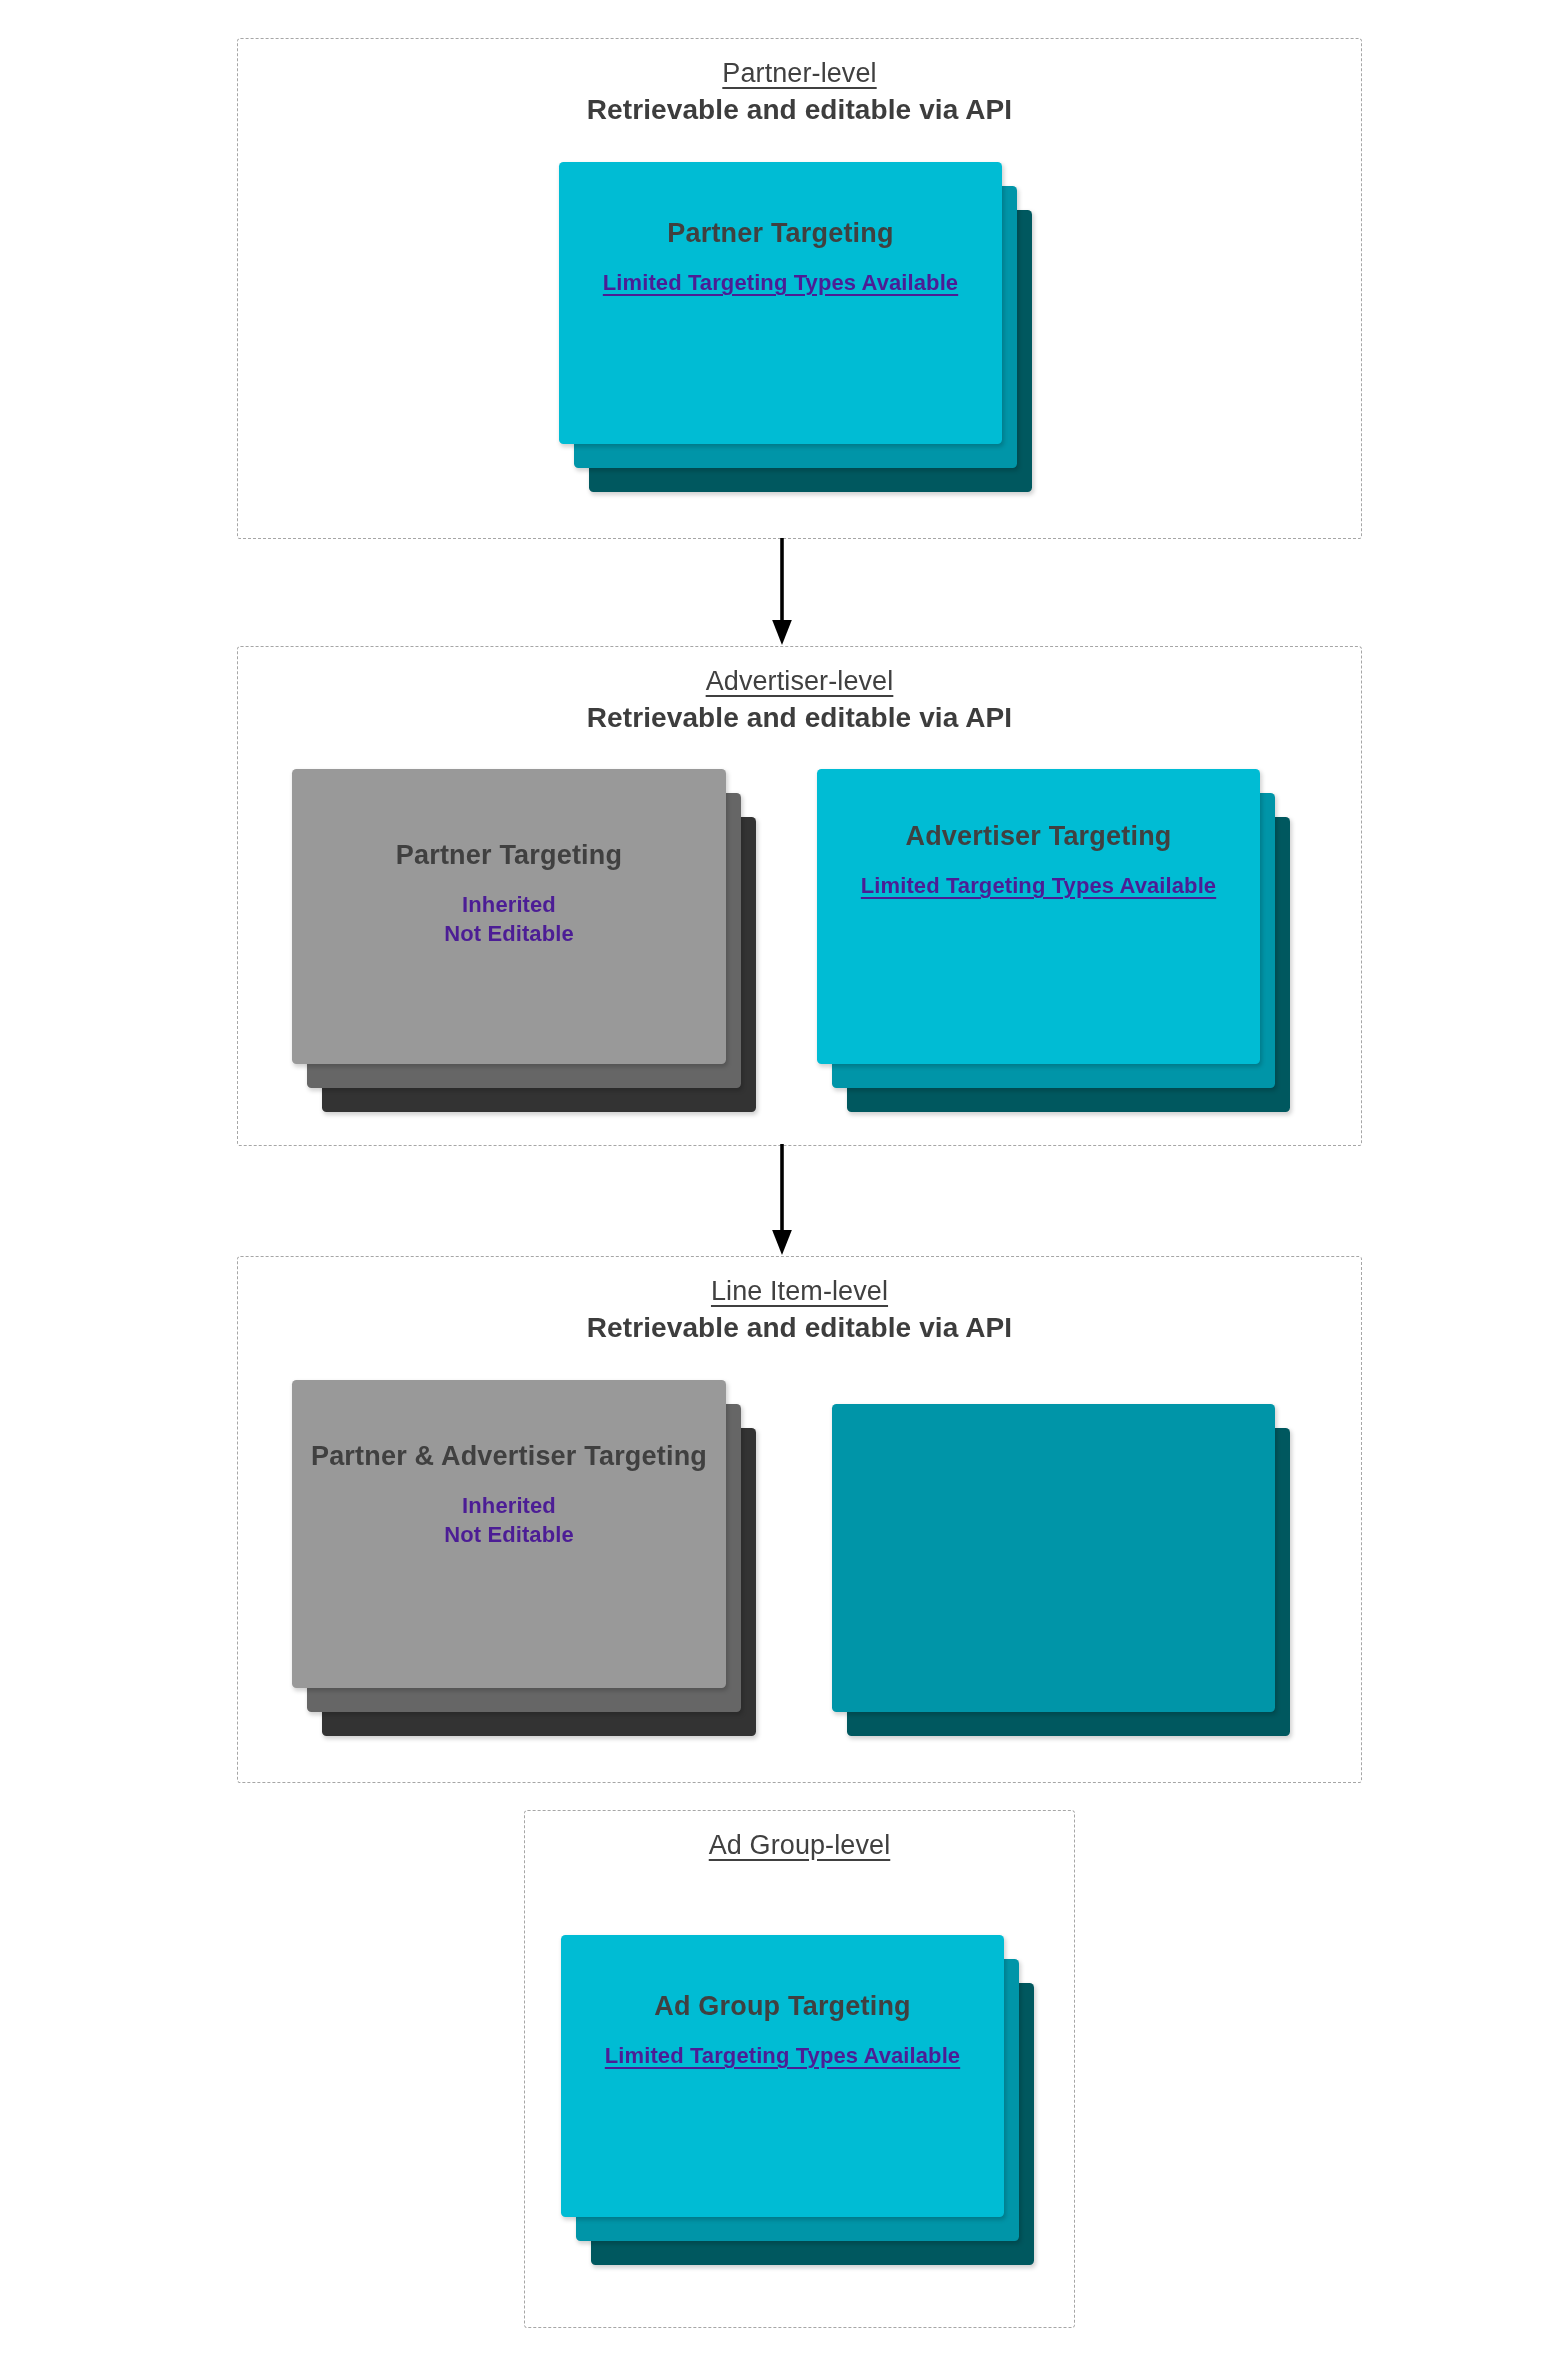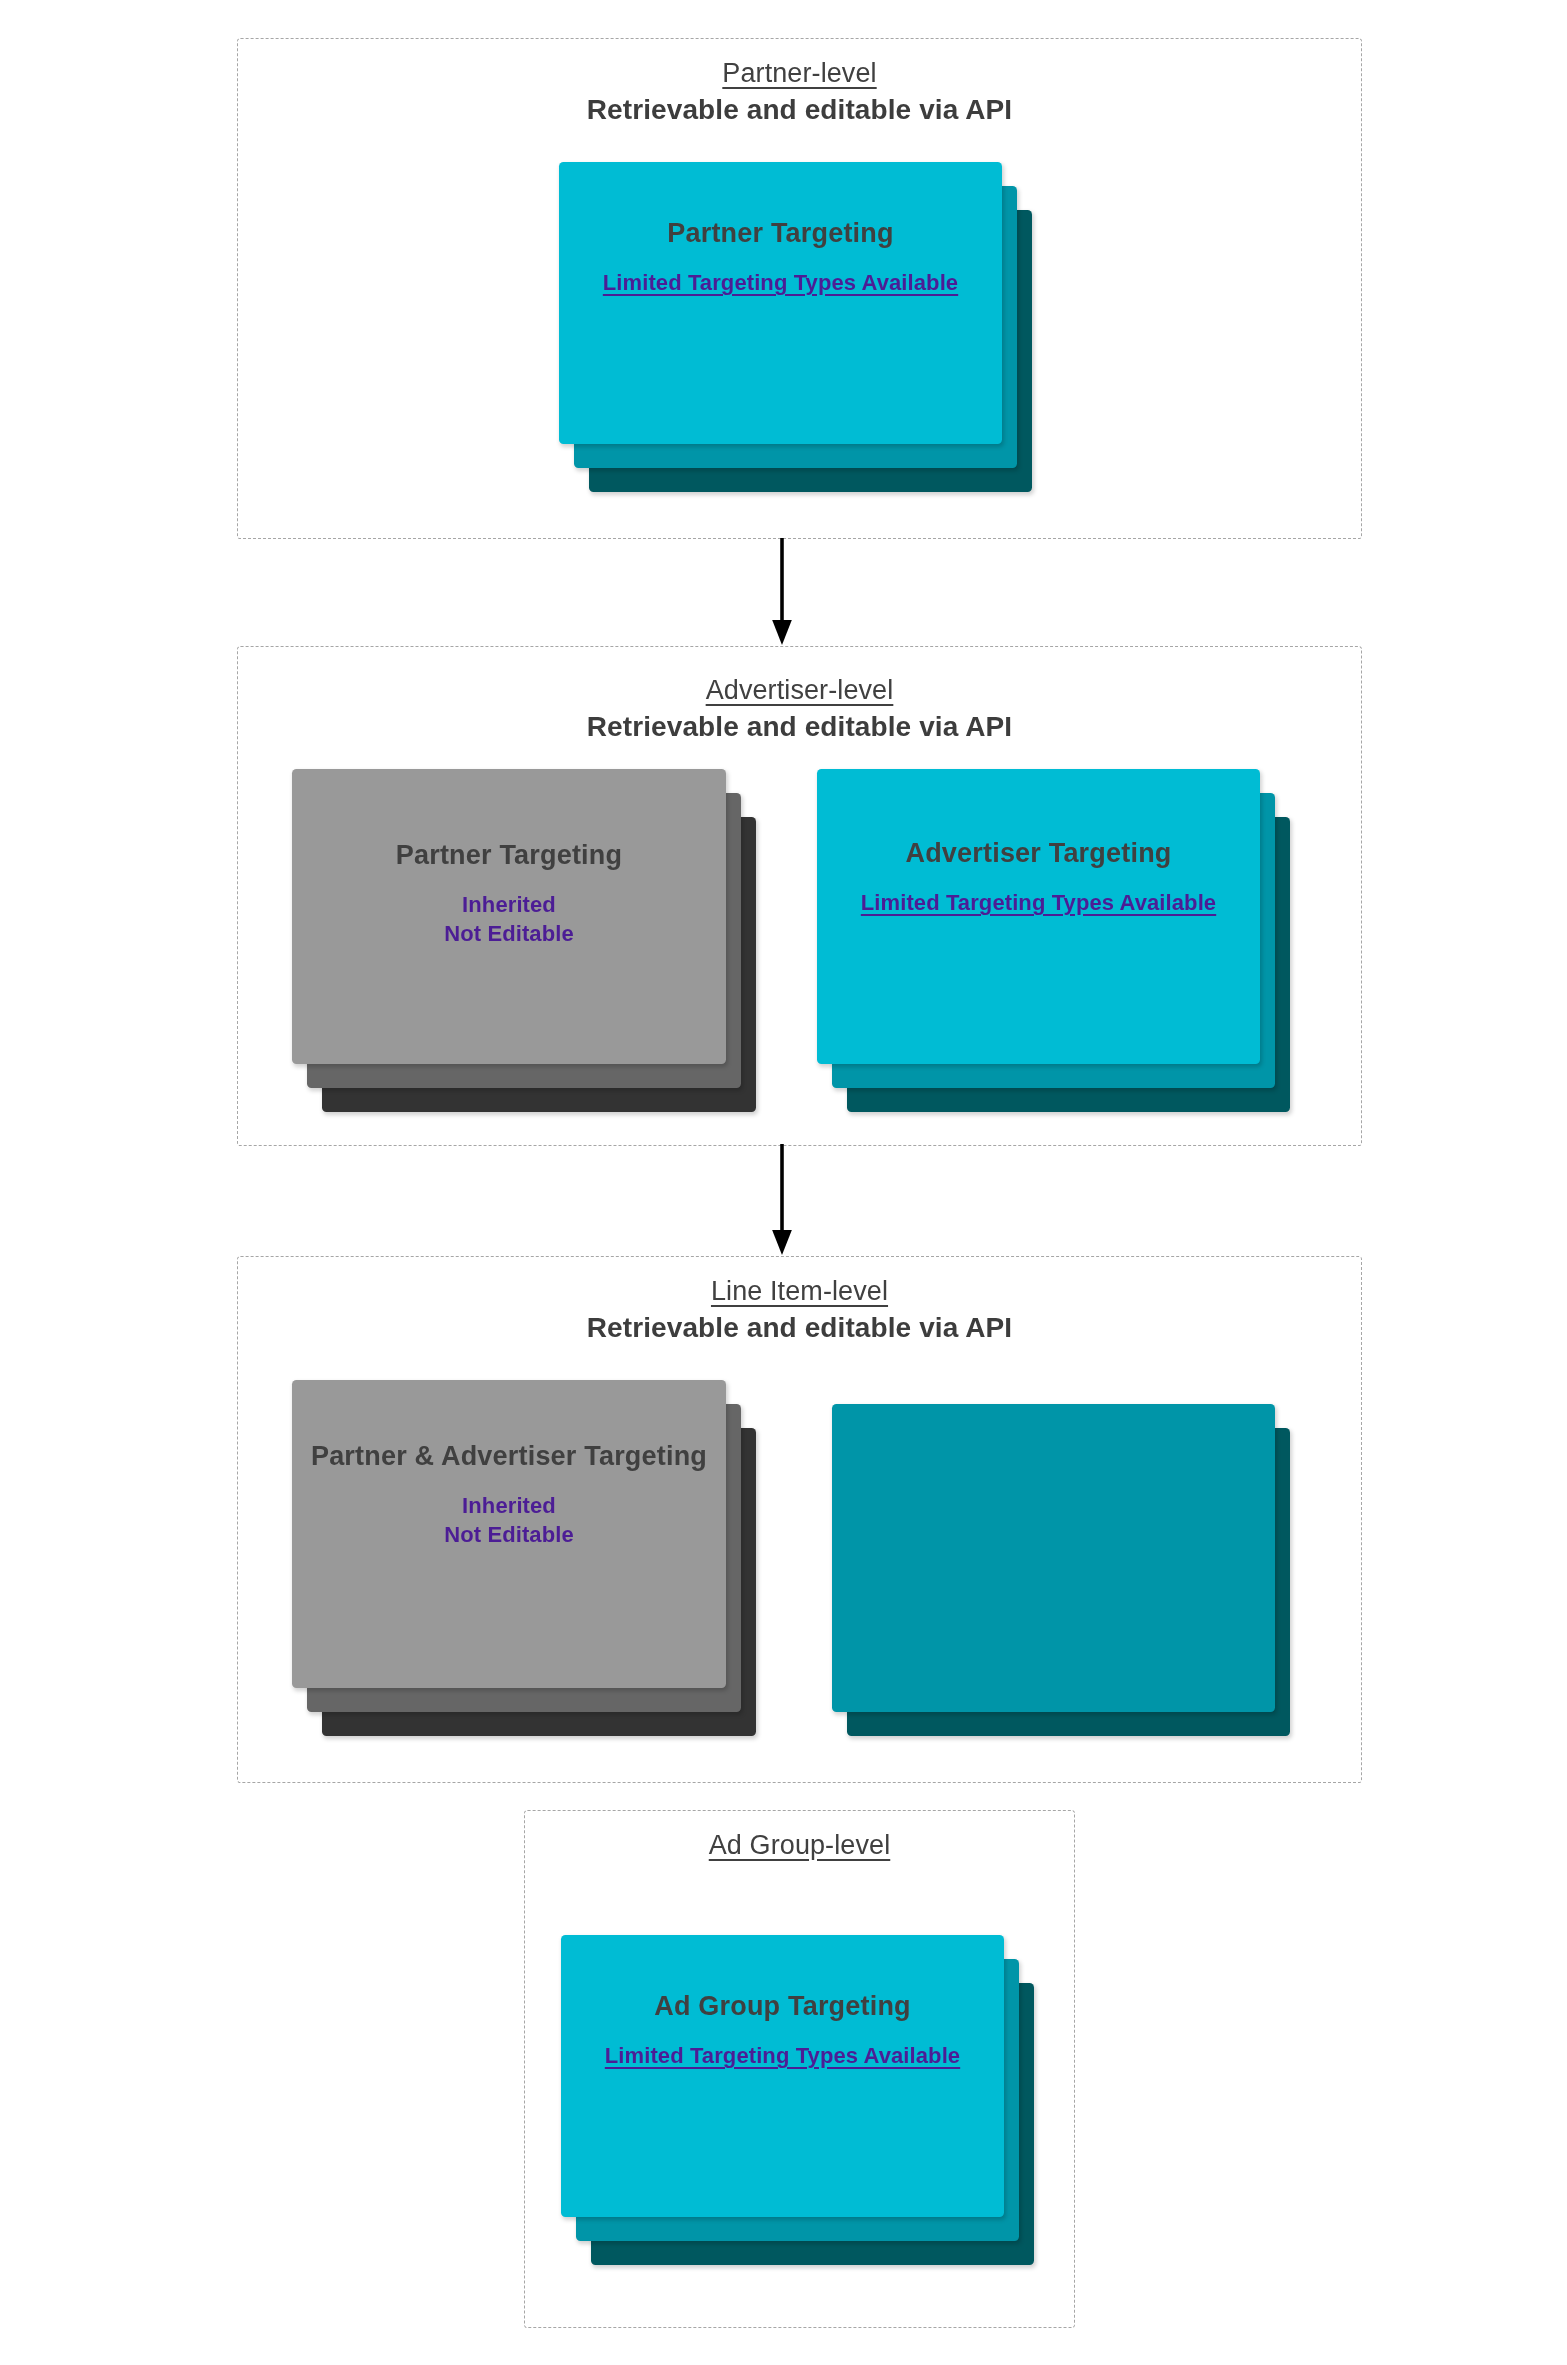--- a/index.html
+++ b/index.html
@@ -132,42 +132,42 @@
       </div>
     </div>
   </div>
 
   <svg class="arrow" style="left:764px; top:538px; width:36px; height:108px;" viewBox="0 0 40 121">
     <line x1="20" y1="0" x2="20" y2="100" stroke="#000000" stroke-width="4"></line>
     <polygon points="20,120 9,92 31,92" fill="#000000"></polygon>
   </svg>
 
   <div class="level-box" style="left:237px; top:646px; width:1125px; height:500px;">
-    <div class="level-header" style="top:17px;margin-top:9px;">
+    <div class="level-header" style="top:17px;">
       <span class="level-title">Advertiser-level</span>
       <span class="level-subtitle">Retrievable and editable via API</span>
     </div>
 
     <div class="card-stack" style="left:54px; top:122px; width:464px; height:321px;">
       <div class="card-layer back" style="width:434px; height:295px; background:#333333;"></div>
       <div class="card-layer mid" style="width:434px; height:295px; background:#666666;"></div>
       <div class="card-layer front" style="width:434px; height:295px; background:#999999;">
         <div class="card-front-content" style="top:69px;">
           <span class="card-title">Partner Targeting</span>
           <span class="card-note" style="white-space:pre-line;">Inherited
 Not Editable</span>
         </div>
       </div>
     </div>
 
     <div class="card-stack" style="left:579px; top:122px; width:473px; height:321px;">
       <div class="card-layer back" style="width:443px; height:295px; background:#00585f;"></div>
       <div class="card-layer mid" style="width:443px; height:295px; background:#0095a8;"></div>
       <div class="card-layer front" style="width:443px; height:295px; background:#00bcd4;">
-        <div class="card-front-content" style="top:67px;">
+        <div class="card-front-content" style="top:50px;">
           <span class="card-title">Advertiser Targeting</span>
           <span class="card-note underlined">Limited Targeting Types Available</span>
         </div>
       </div>
     </div>
   </div>
 
   <svg class="arrow" style="left:764px; top:1144px; width:36px; height:112px;" viewBox="0 0 40 125">
     <line x1="20" y1="0" x2="20" y2="104" stroke="#000000" stroke-width="4"></line>
     <polygon points="20,124 9,96 31,96" fill="#000000"></polygon>

